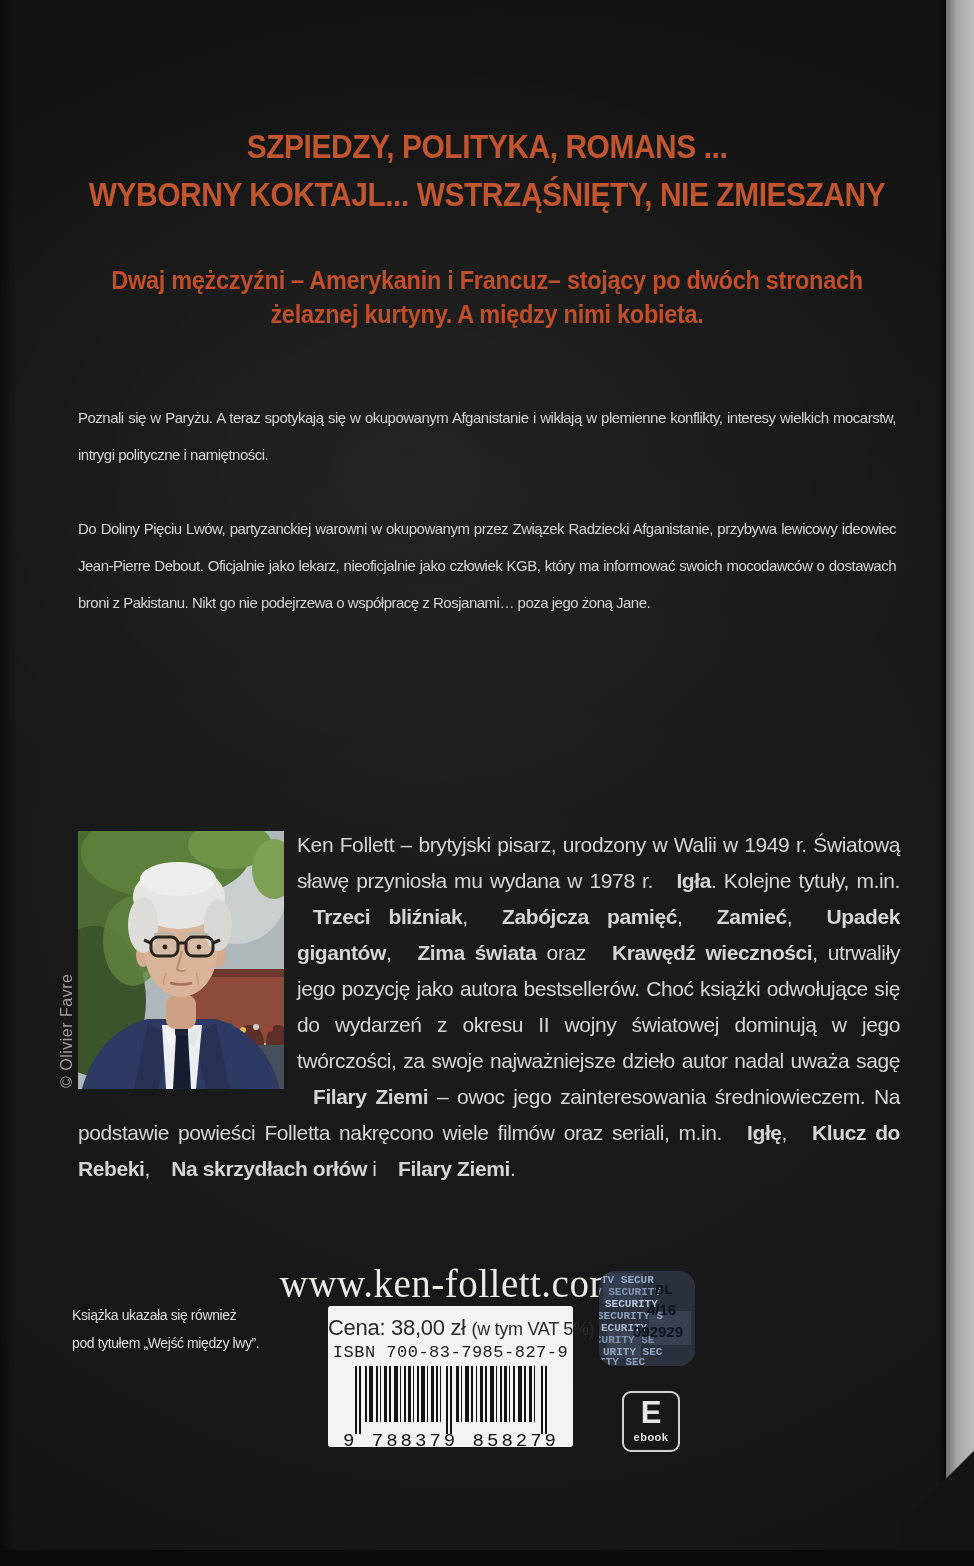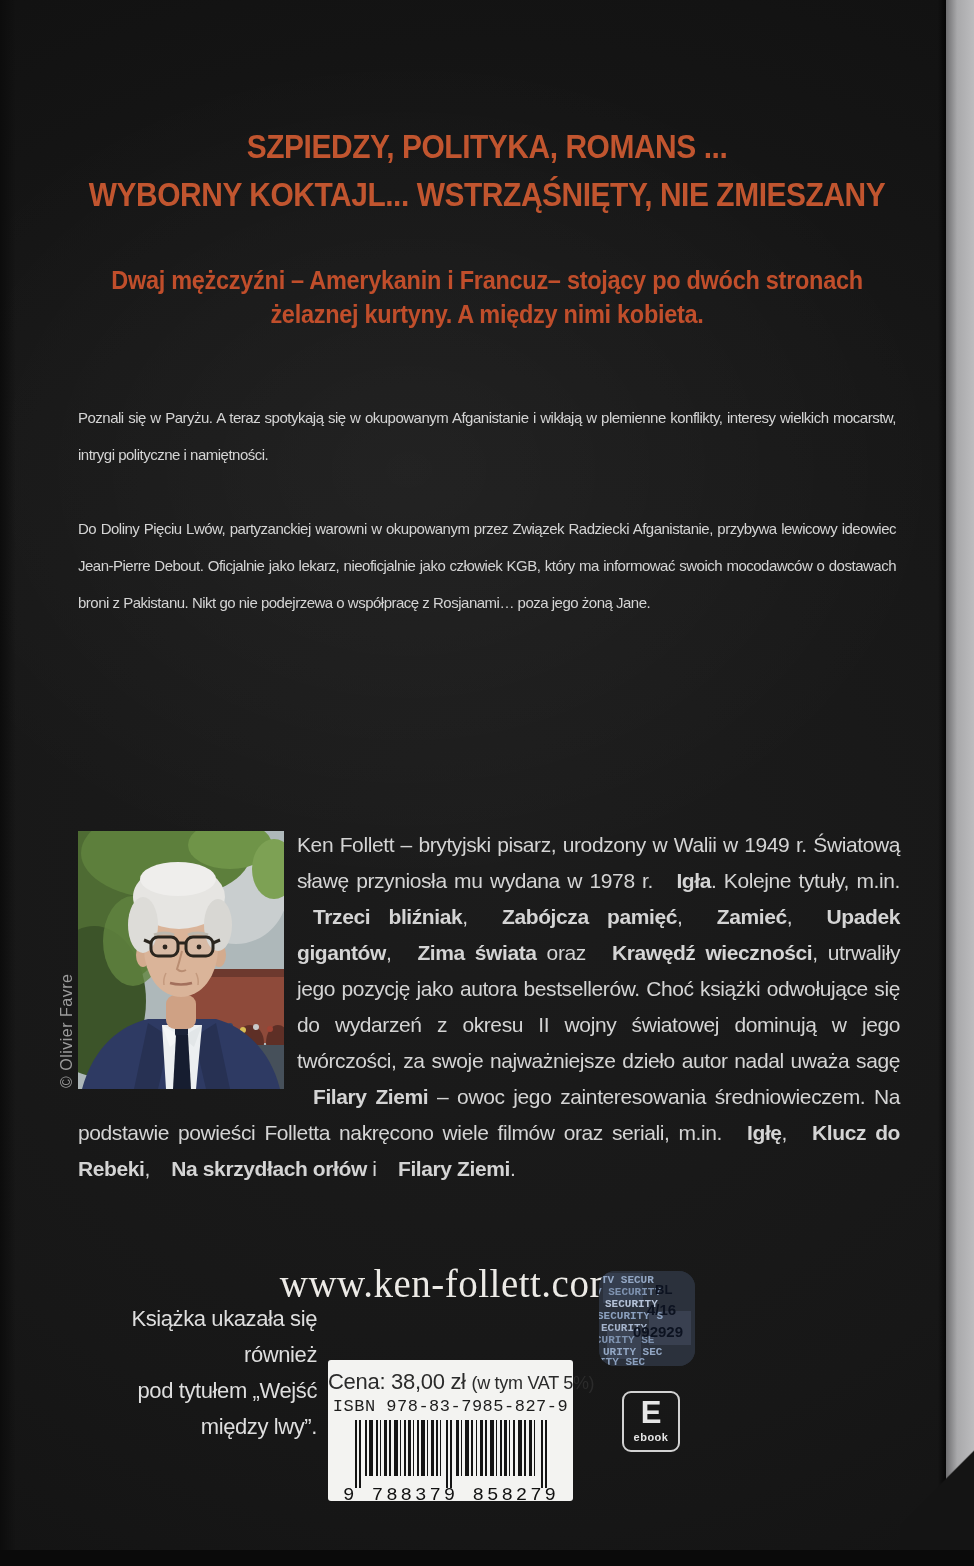--- a/index.html
+++ b/index.html
@@ -47,24 +47,24 @@
   .bio .photo{float:left;width:206px;height:258px;margin:4px 13px 8px 0;
     background:#223;overflow:hidden;}
   .photo svg{display:block;}
 
   .credit{position:absolute;left:58px;top:1088px;transform:rotate(-90deg);
     transform-origin:0 0;font-size:16px;color:#9b9b9b;letter-spacing:0.5px;white-space:nowrap;}
 
   .website{position:absolute;left:237px;top:1261px;width:426px;text-align:center;
     font-family:"Liberation Serif", serif;font-size:39px;color:#eceae6;letter-spacing:0.5px;}
 
-  .alt-note{position:absolute;left:72px;top:1301px;width:245px;text-align:right;
-    font-size:22px;line-height:36px;letter-spacing:-0.4px;color:#dedede;}
-
-  .price-box{position:absolute;left:328px;top:1360px;width:245px;height:141px;
+  .alt-note{position:absolute;left:72px;top:1301px;width:245px;text-align:left;
+    font-size:14px;line-height:28px;letter-spacing:-0.4px;color:#dedede;}
+
+  .price-box{position:absolute;left:328px;top:1306px;width:245px;height:141px;
     background:#f3f3f1;border-radius:3px;text-align:center;color:#2b2b2b;}
   .price-line{margin-top:9px;font-size:22px;letter-spacing:-0.3px;white-space:nowrap;}
   .price-line .vat{font-size:18px;}
   .isbn-line{margin-top:2px;font-family:"Liberation Mono", monospace;
     font-size:17px;letter-spacing:0.5px;color:#1d1d1d;white-space:nowrap;}
   .barcode{margin:2px auto 0 auto;display:block;}
 
   .hologram{position:absolute;left:599px;top:1271px;width:96px;height:95px;
     border-radius:16px;overflow:hidden;background:#272e38;}
   .holo-row{font-family:"Liberation Mono", monospace;font-size:11px;font-weight:700;}
@@ -166,21 +166,21 @@
 
   <div class="website">www.ken-follett.com</div>
 
   <div class="alt-note">
     <div>Książka ukazała się również</div>
     <div>pod tytułem „Wejść między lwy”.</div>
   </div>
 
   <div class="price-box">
     <div class="price-line"><span>Cena: 38,00 zł </span><span class="vat">(w tym VAT 5%)</span></div>
-    <div class="isbn-line">ISBN 978-83-7985-827-9</div>
+    <div class="isbn-line">ISBN 700-83-7985-827-9</div>
     <svg class="barcode" width="224" height="86" viewBox="0 0 224 86" xmlns="http://www.w3.org/2000/svg">
       <g fill="#141414">
         <rect x="16" y="2" width="2" height="68"></rect>
           <rect x="20" y="2" width="2" height="68"></rect>
         <rect x="26" y="2" width="2" height="56"></rect>
           <rect x="30" y="2" width="4" height="56"></rect>
         <rect x="37" y="2" width="2" height="56"></rect>
           <rect x="41" y="2" width="1" height="56"></rect>
         <rect x="45" y="2" width="3" height="56"></rect>
           <rect x="50" y="2" width="2" height="56"></rect>

